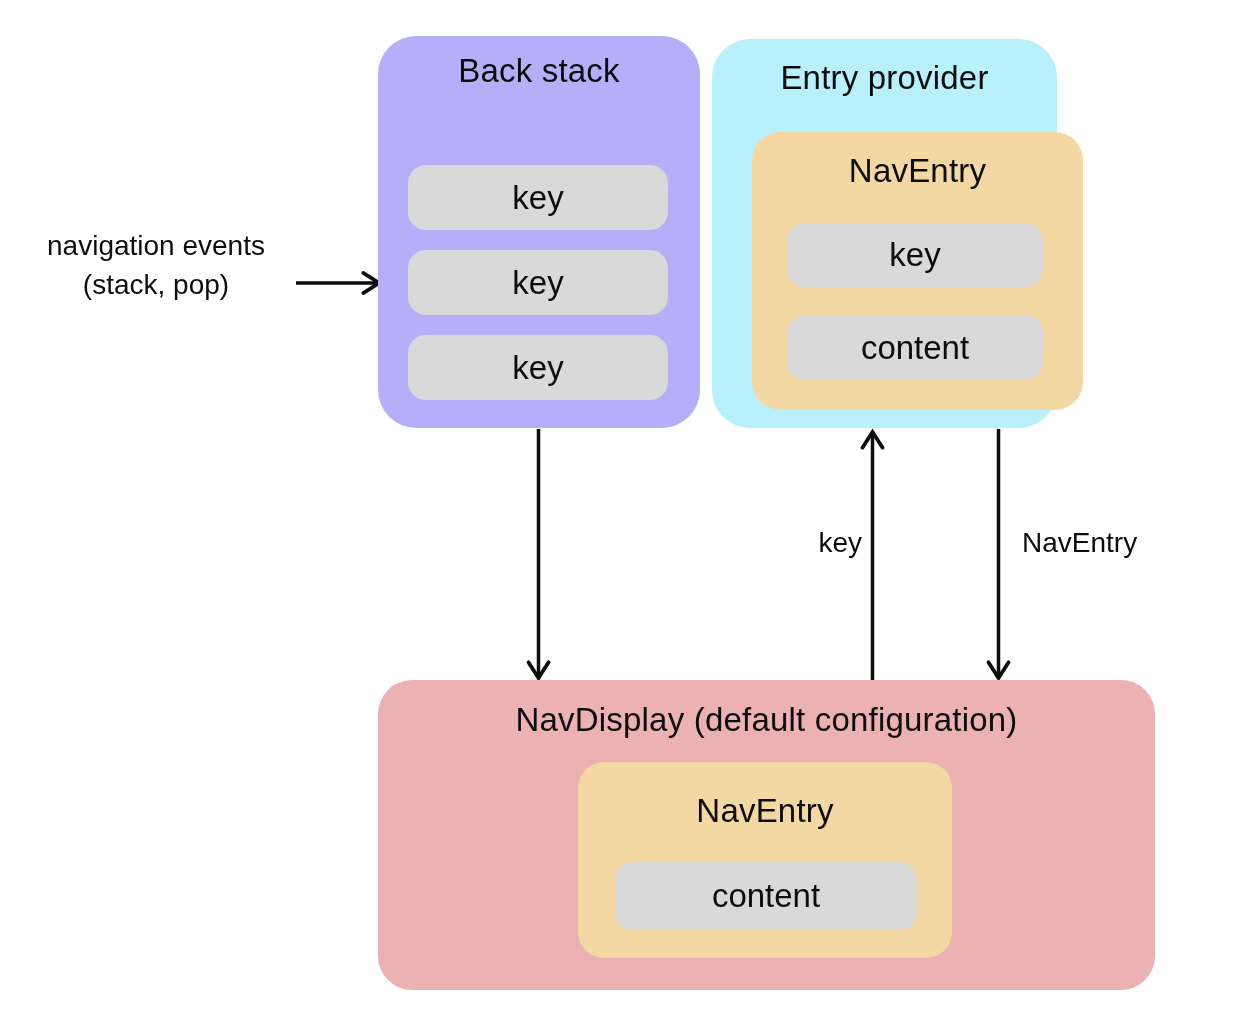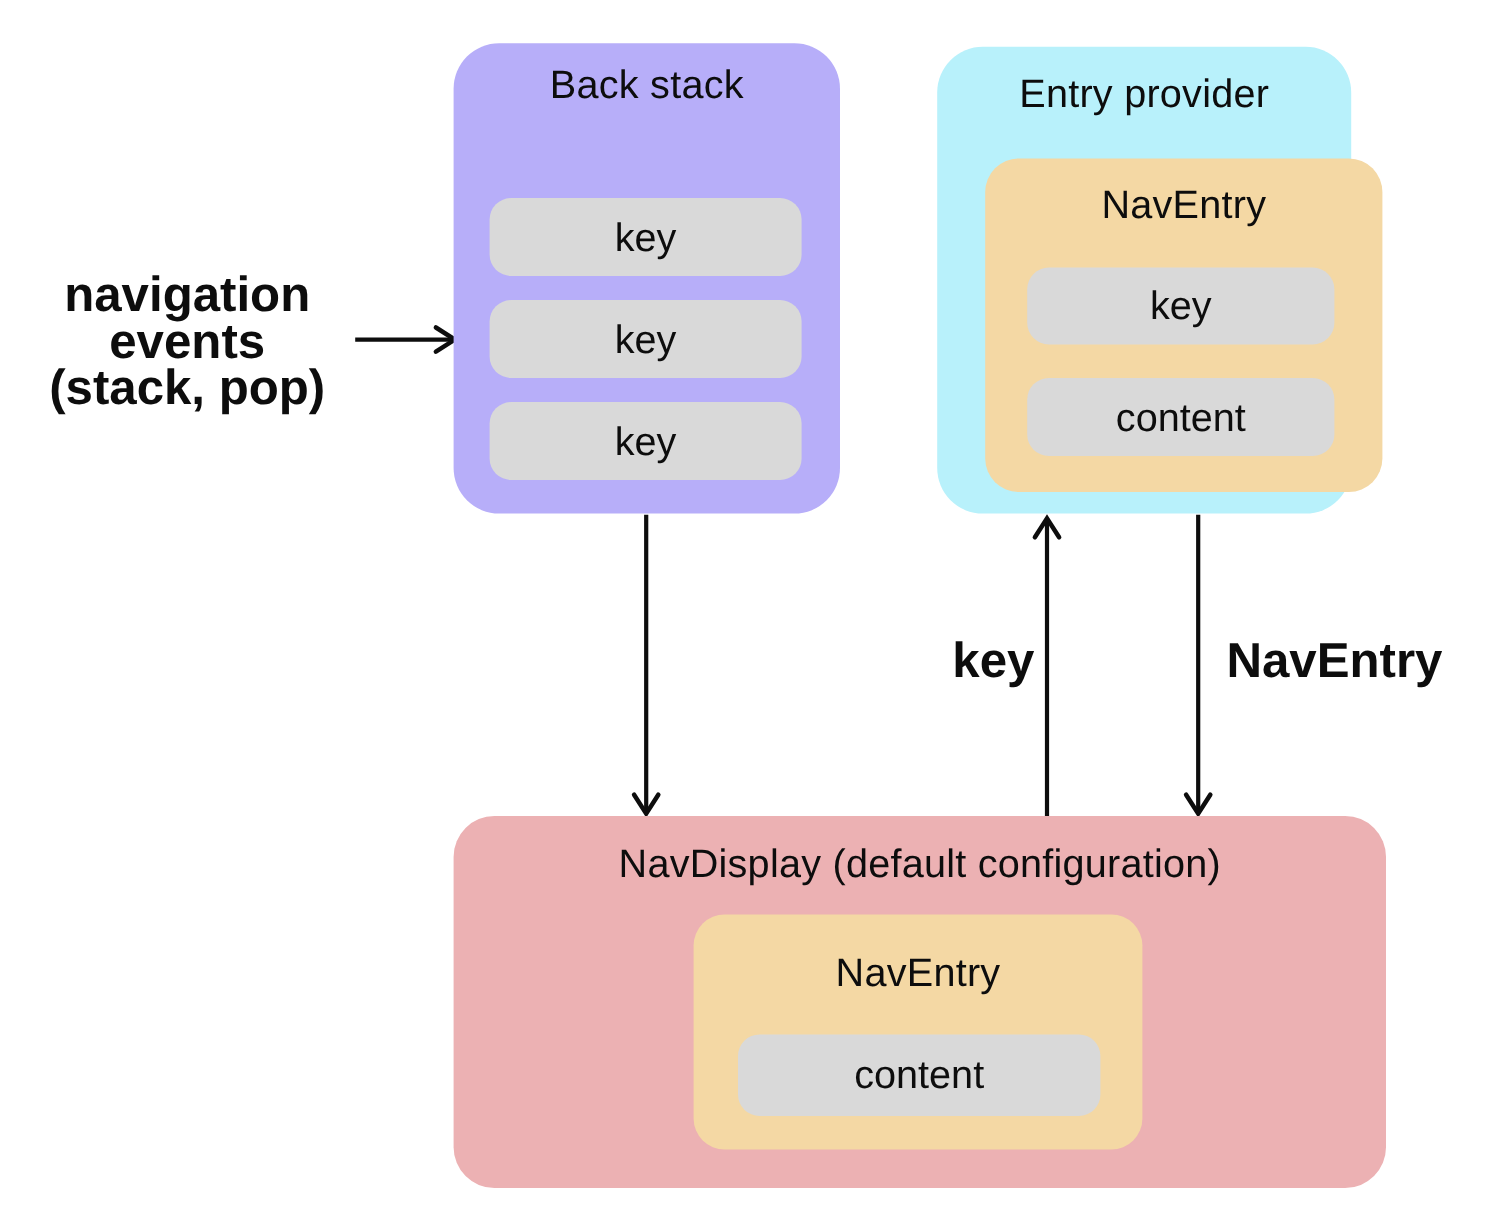--- a/index.html
+++ b/index.html
@@ -12,32 +12,32 @@
   .arrows{position:absolute;left:0;top:0;width:1238px;height:1011px;pointer-events:none;}
   .arrows line{stroke:var(--ink);stroke-width:3.5;}
   .arrows .head{stroke:var(--ink);fill:none;stroke-width:1.2;stroke-linecap:round;}
   .box{position:absolute;}
   .box-title{position:absolute;left:0;right:0;text-align:center;font-size:33px;font-weight:500;letter-spacing:.2px;}
   .slot{position:absolute;background:var(--grey);border-radius:18px;display:flex;align-items:center;justify-content:center;font-size:33px;font-weight:500;}
   #back-stack{left:378px;top:36px;width:322px;height:392px;background:var(--purple);border-radius:38px;}
   #back-stack .bs-title{top:16px;}
   .bs-key{left:30px;width:260px;height:65px;}
   #bs-key-0{top:129px;} #bs-key-1{top:214px;} #bs-key-2{top:299px;}
-  #entry-provider{left:781px;top:39px;width:345px;height:389px;background:var(--cyan);border-radius:38px;}
+  #entry-provider{left:712px;top:39px;width:345px;height:389px;background:var(--cyan);border-radius:38px;}
   #entry-provider .ep-title{top:20px;}
   #ep-naventry{position:absolute;left:40px;top:93px;width:331px;height:278px;background:var(--orange);border-radius:28px;}
   #ep-naventry .epn-title{top:20px;}
   #ep-key{left:35px;top:91px;width:256px;height:64px;}
   #ep-content{left:35px;top:183px;width:256px;height:65px;}
   #nav-display{left:378px;top:680px;width:777px;height:310px;background:var(--pink);border-radius:34px;}
   #nav-display .nd-title{top:21px;}
   #nd-naventry{position:absolute;left:200px;top:82px;width:374px;height:196px;background:var(--orange);border-radius:26px;}
   #nd-naventry .ndn-title{top:30px;}
   #nd-content{left:37px;top:100px;width:302px;height:68px;}
-  .float-label{position:absolute;font-size:41px;font-weight:700;white-space:nowrap;}
+  .float-label{position:absolute;font-size:28px;font-weight:400;white-space:nowrap;}
   #nav-events{left:8px;top:226px;width:296px;text-align:center;line-height:39px;white-space:normal;}
   #key-label{left:770px;top:527px;width:92px;text-align:right;}
   #naventry-label{left:1022px;top:527px;}
 </style>
 </head>
 <body>
 
 <div class="canvas">
 
   <svg class="arrows" viewBox="0 0 1238 1011" xmlns="http://www.w3.org/2000/svg">

